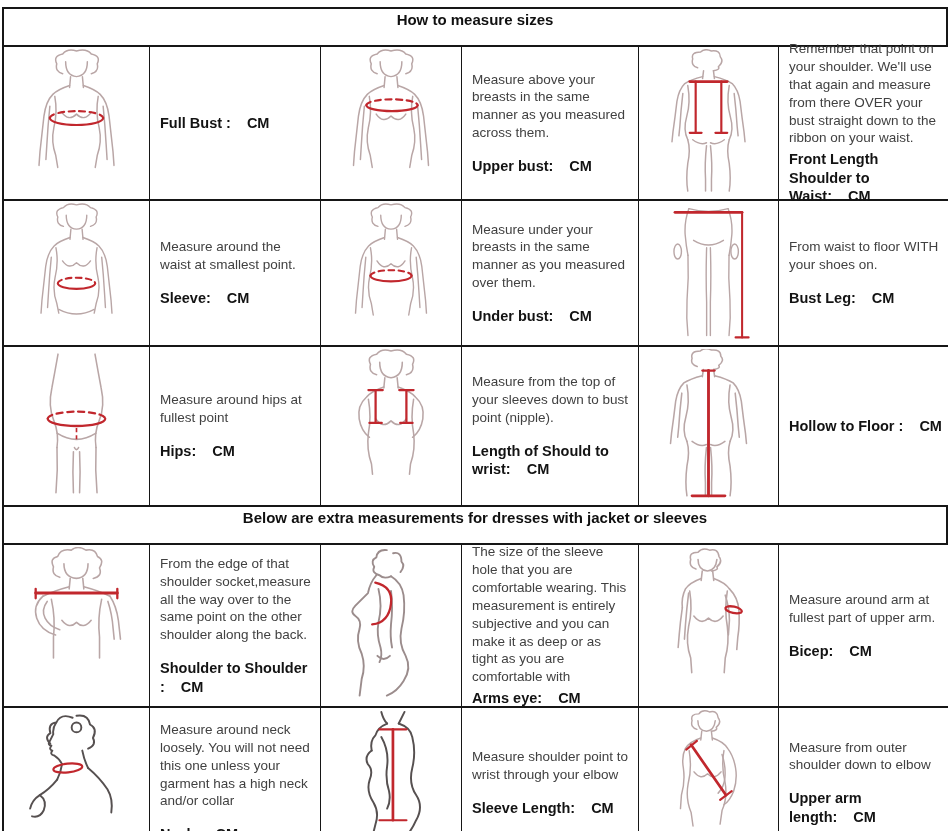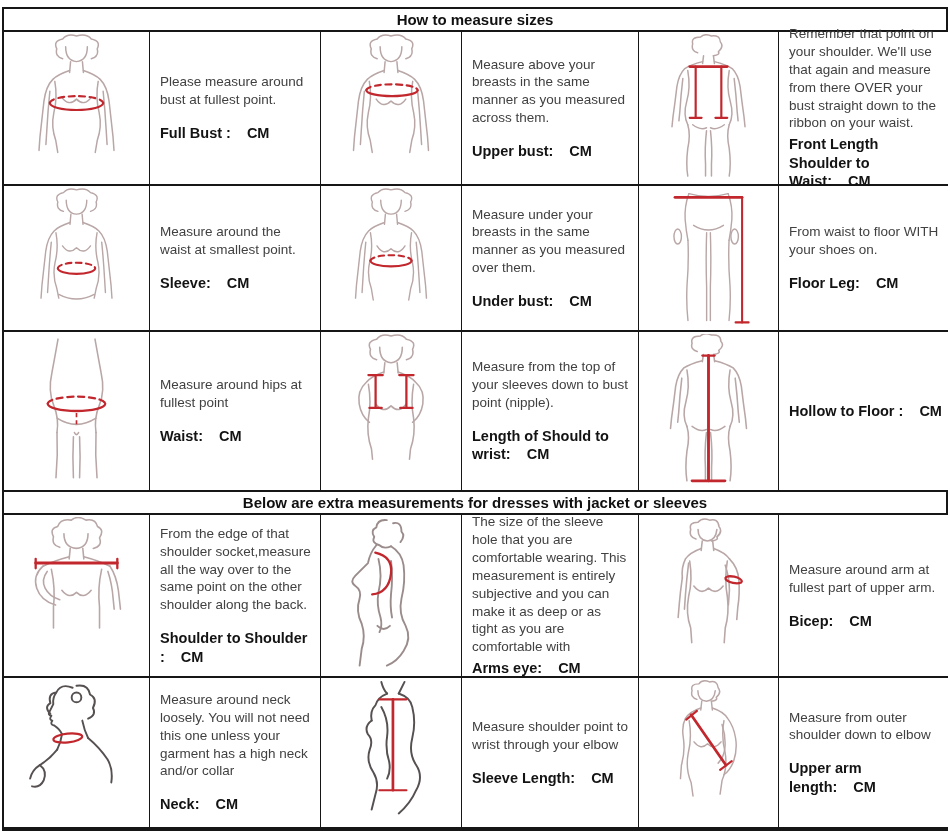--- a/index.html
+++ b/index.html
@@ -1,19 +1,19 @@
 <!DOCTYPE html>
 <html><head>
 <meta charset="utf-8">
 <style>
   *{box-sizing:border-box;margin:0;padding:0}
   html,body{background:#fff}
   body{width:950px;height:831px;overflow:hidden;font-family:"Liberation Sans",sans-serif;color:#3f3f3f}
   .sheet{width:946px;margin:7px 2px 0;border:2px solid #161616;background:#161616}
-  .hdr{background:#fff;height:21px;line-height:21px;text-align:center;font-weight:bold;font-size:15px;color:#101010}
+  .hdr{background:#fff;height:36px;line-height:21px;text-align:center;font-weight:bold;font-size:15px;color:#101010}
   .grid{display:grid;grid-template-columns:145px 170px 140px 176px 139px 171px;column-gap:1px;row-gap:2px;background:#161616;margin:2px 0}
   .grid.sec1{grid-template-rows:152px 144px 158px}
   .grid.sec2{grid-template-rows:161px 149px;margin-bottom:12px}
   .cell{background:#fff}
   .fig{display:flex;align-items:center;justify-content:center;padding:2px}
   .fig svg{width:100%;height:100%}
   .txt{padding:8px 8px 8px 10px;display:flex;flex-direction:column;justify-content:center;font-size:13.5px;line-height:1.32}
   .txt p.desc{margin-bottom:15px;color:#414141}
   .txt.tight p.desc{margin-bottom:3px}
   .lbl{font-weight:bold;font-size:14.5px;color:#131313;line-height:1.28}
@@ -45,21 +45,20 @@
         <path class="sk" d="M59,37 Q71,41 76,46 Q83,53 85,68 Q87,86 89,104 L90,118"></path>
         <path class="sk" d="M25,58 Q23,78 22,96 L21,112 M79,58 Q81,78 82,96 L83,112"></path>
         <path class="sk" d="M30,48 Q33,64 29,80 Q26,94 31,108 L33,120"></path>
         <path class="sk" d="M74,48 Q71,64 75,80 Q78,94 73,108 L71,120"></path>
         <path class="sk" d="M37,64 Q44,74 52,66 M67,64 Q60,74 52,66"></path>
         <path class="rdd" d="M25,70 A27,7 0 0 1 79,70"></path>
         <path class="rd" d="M25,70 A27,7 0 0 0 79,70"></path>
       </svg>
     </div>
     <div class="cell txt">
-      <p class="desc">Please measure around bust at fullest point.</p>
       <p class="lbl"><span>Full Bust :</span><span class="unit">CM</span></p>
     </div>
 
     <div class="cell fig">
       <svg viewBox="0 0 104 150" preserveAspectRatio="xMidYMid meet">
         <path class="sk" d="M38,25 Q30,23 32,15 Q28,7 38,5 Q43,-1 52,2 Q62,-1 67,5 Q77,7 73,15 Q75,23 67,25"></path>
         <path class="sk" d="M41,13 Q41,27 52,28 Q63,27 63,13"></path>
         <path class="sk" d="M46,28 L45,39 M58,28 L59,39"></path>
         <path class="sk" d="M45,37 Q33,41 28,46 Q21,53 19,68 Q17,86 15,104 L14,118"></path>
         <path class="sk" d="M59,37 Q71,41 76,46 Q83,53 85,68 Q87,86 89,104 L90,118"></path>
@@ -151,39 +150,39 @@
         <path class="sk" d="M36,40 Q52,50 68,40"></path>
         <ellipse class="sk" cx="19" cy="52" rx="4" ry="8"></ellipse>
         <ellipse class="sk" cx="80" cy="52" rx="4" ry="8"></ellipse>
         <path class="rdt" d="M16,10 L88,10"></path>
         <path class="rd" d="M88,10 L88,144"></path>
         <path class="rd" d="M81,144 L95,144"></path>
       </svg>
     </div>
     <div class="cell txt">
       <p class="desc">From waist to floor WITH your shoes on.</p>
-      <p class="lbl"><span>Floor Leg:</span><span class="unit">CM</span></p>
+      <p class="lbl"><span>Bust Leg:</span><span class="unit">CM</span></p>
     </div>
 
     <div class="cell fig">
       <svg viewBox="0 0 104 150" preserveAspectRatio="xMidYMid meet">
         <path class="sk" d="M34,5 Q31,22 28,38 Q24,56 30,70 Q35,82 33,96"></path>
         <path class="sk" d="M70,5 Q73,22 76,38 Q80,56 74,70 Q69,82 71,96"></path>
         <path class="sk" d="M33,82 Q52,94 71,82"></path>
         <path class="sk" d="M33,96 Q34,118 32,140 M71,96 Q70,118 72,140"></path>
         <path class="sk" d="M49,100 Q48,120 49,140 M55,100 Q56,120 55,140"></path>
         <path class="sk" d="M50,96 Q52,100 54,96"></path>
         <path class="rdd" d="M24,68 A28,7 0 0 1 80,68"></path>
         <path class="rd" d="M24,68 A28,7 0 0 0 80,68"></path>
         <path class="rdd2" d="M52,77 L52,91"></path>
       </svg>
     </div>
     <div class="cell txt">
       <p class="desc">Measure around hips at fullest point</p>
-      <p class="lbl"><span>Waist:</span><span class="unit">CM</span></p>
+      <p class="lbl"><span>Hips:</span><span class="unit">CM</span></p>
     </div>
 
     <div class="cell fig">
       <svg viewBox="0 0 104 150" preserveAspectRatio="xMidYMid meet">
         <path class="sk" d="M38,25 Q30,23 32,15 Q28,7 38,5 Q43,-1 52,2 Q62,-1 67,5 Q77,7 73,15 Q75,23 67,25"></path>
         <path class="sk" d="M41,13 Q41,27 52,28 Q63,27 63,13"></path>
         <path class="sk" d="M46,28 L45,38 M58,28 L59,38"></path>
         <path class="sk" d="M45,37 Q33,41 28,47 Q19,55 21,68 Q23,80 31,86"></path>
         <path class="sk" d="M59,37 Q71,41 76,47 Q85,55 83,68 Q81,80 73,86"></path>
         <path class="sk" d="M30,49 Q33,66 30,82 Q28,98 33,112 L34,122"></path>

